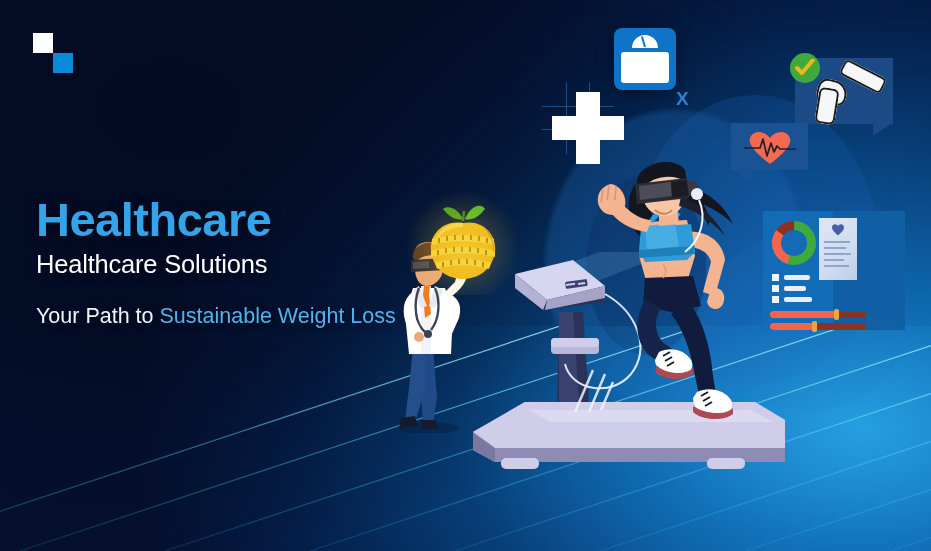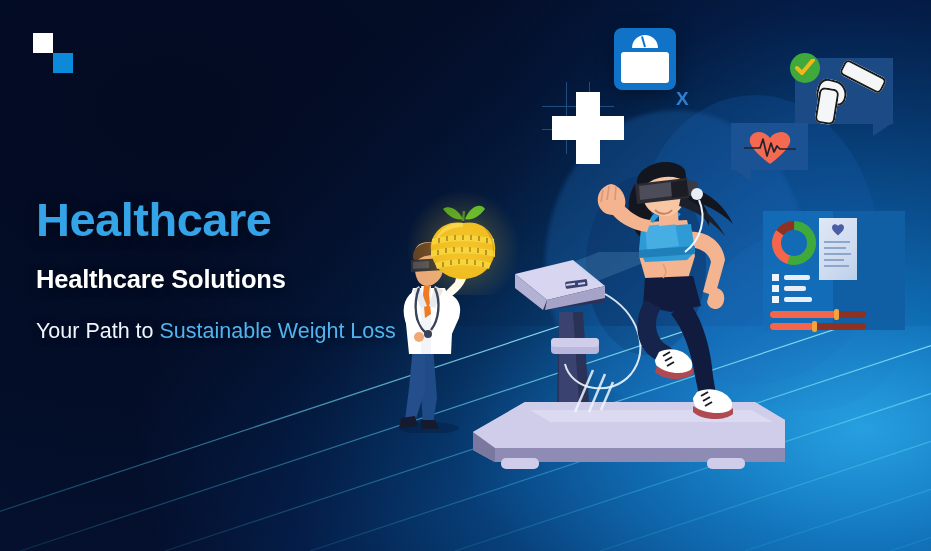--- a/index.html
+++ b/index.html
@@ -45,22 +45,22 @@
   .floor svg{ position:absolute; inset:0; width:100%; height:100%; }
 
   
   .copy{ position:absolute; left:36px; top:196px; width:380px; }
   .t-main{
     font-size:47px; font-weight:700; letter-spacing:-.5px;
     color:#35a3e8; line-height:1.02;
     text-shadow:0 2px 14px rgba(0,0,0,.45);
   }
   .t-sub{
-    margin-top:22px;
-    font-size:25.5px; font-weight:700; letter-spacing:-.2px;
+    margin-top:7px;
+    font-size:25.5px; font-weight:400; letter-spacing:-.2px;
     color:#ffffff; line-height:1.05;
     text-shadow:0 2px 10px rgba(0,0,0,.4);
   }
   .t-tag{
     margin-top:23px;
     font-size:21.5px; font-weight:400; line-height:1.42;
     color:#eef6ff;
     text-shadow:0 1px 8px rgba(0,0,0,.45);
   }
   .t-tag .hl{ color:#4fb4ef; }

